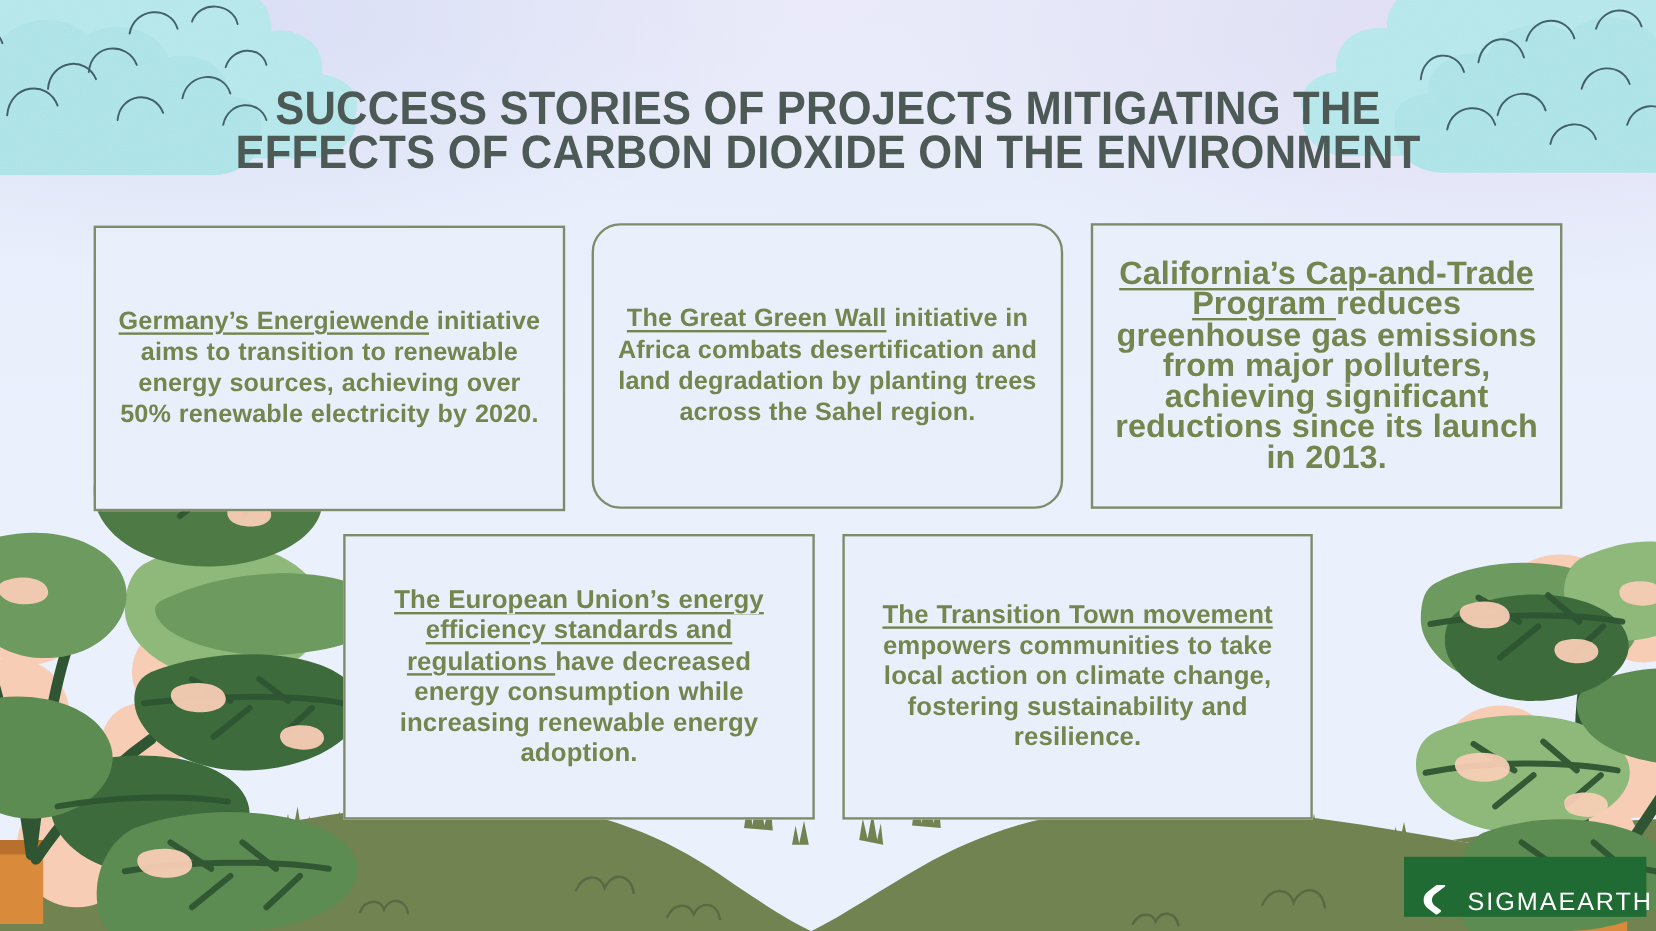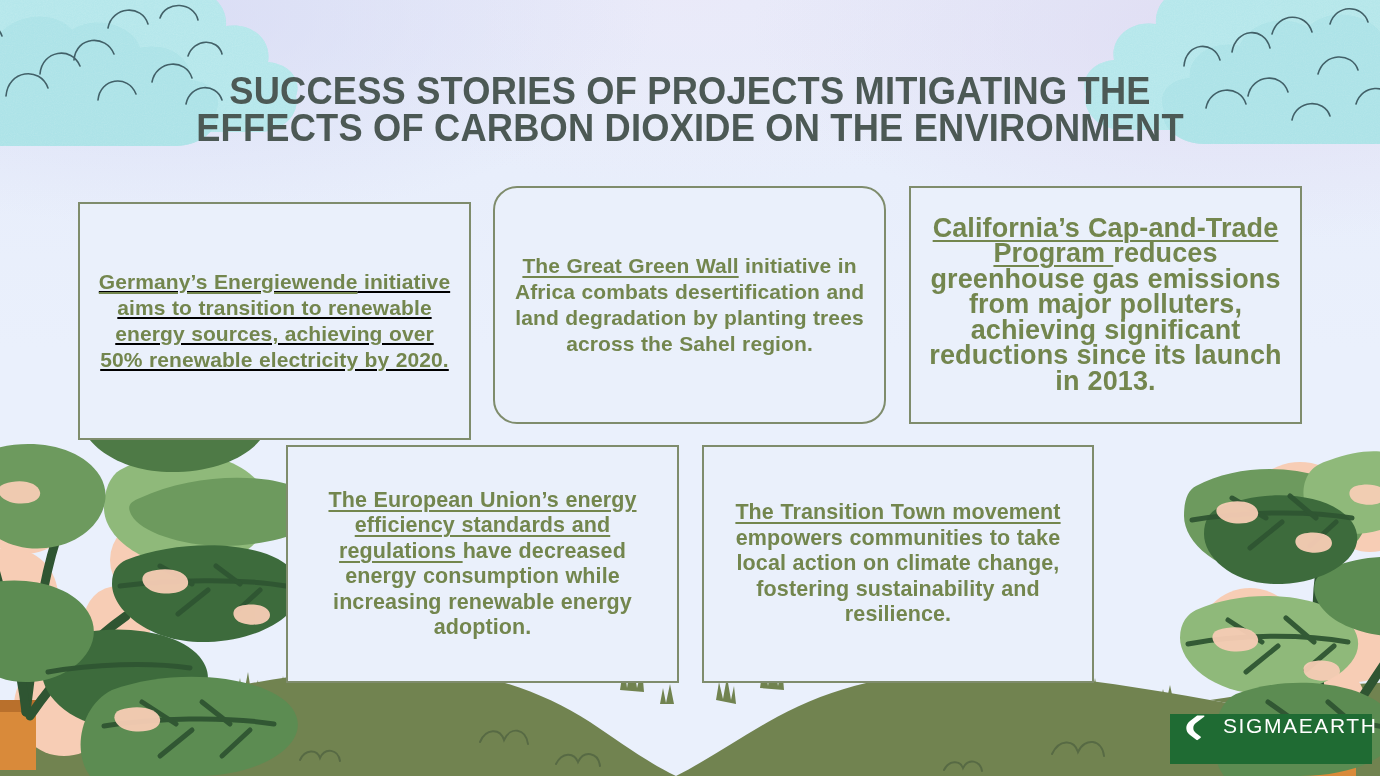--- a/index.html
+++ b/index.html
@@ -83,21 +83,21 @@
     letter-spacing: 0.1px;
     word-spacing: 0.5px;
   }
   .card-text .lead {
     text-decoration: underline;
     text-decoration-thickness: 2px;
     text-underline-offset: 3px;
   }
 
   
-  #card-germany    { left: 78px;  top: 202px; width: 393px; height: 238px; text-decoration: underline; }
+  #card-germany    { left: 78px;  top: 188px; width: 393px; height: 238px; }
   #card-greenwall  { left: 493px; top: 186px; width: 393px; height: 238px; border-radius: 24px; }
   #card-california { left: 909px; top: 186px; width: 393px; height: 238px; }
   #card-eu         { left: 286px; top: 445px; width: 393px; height: 238px; }
   #card-transition { left: 702px; top: 445px; width: 392px; height: 238px; }
 
   #card-germany    .card-text { font-size: 21px; line-height: 26px; }
   #card-greenwall  .card-text { font-size: 21px; line-height: 26px; }
   #card-california .card-text { font-size: 27px; line-height: 25.5px; }
   #card-eu         .card-text { font-size: 21.5px; line-height: 25.5px; }
   #card-transition .card-text { font-size: 21.5px; line-height: 25.5px; }
@@ -105,21 +105,21 @@
   
   #logo-badge {
     position: absolute;
     z-index: 8;
     left: 1170px;
     top: 714px;
     width: 202px;
     height: 50px;
     background: #1f6b33;
     display: flex;
-    align-items: flex-start;
+    align-items: flex-end;
     padding-left: 16px;
     gap: 11px;
   }
   #logo-badge .logo-mark {
     width: 26px; height: 28px;
     display: block;
     flex: none;
   }
   #logo-badge .logo-word {
     color: #ffffff;

